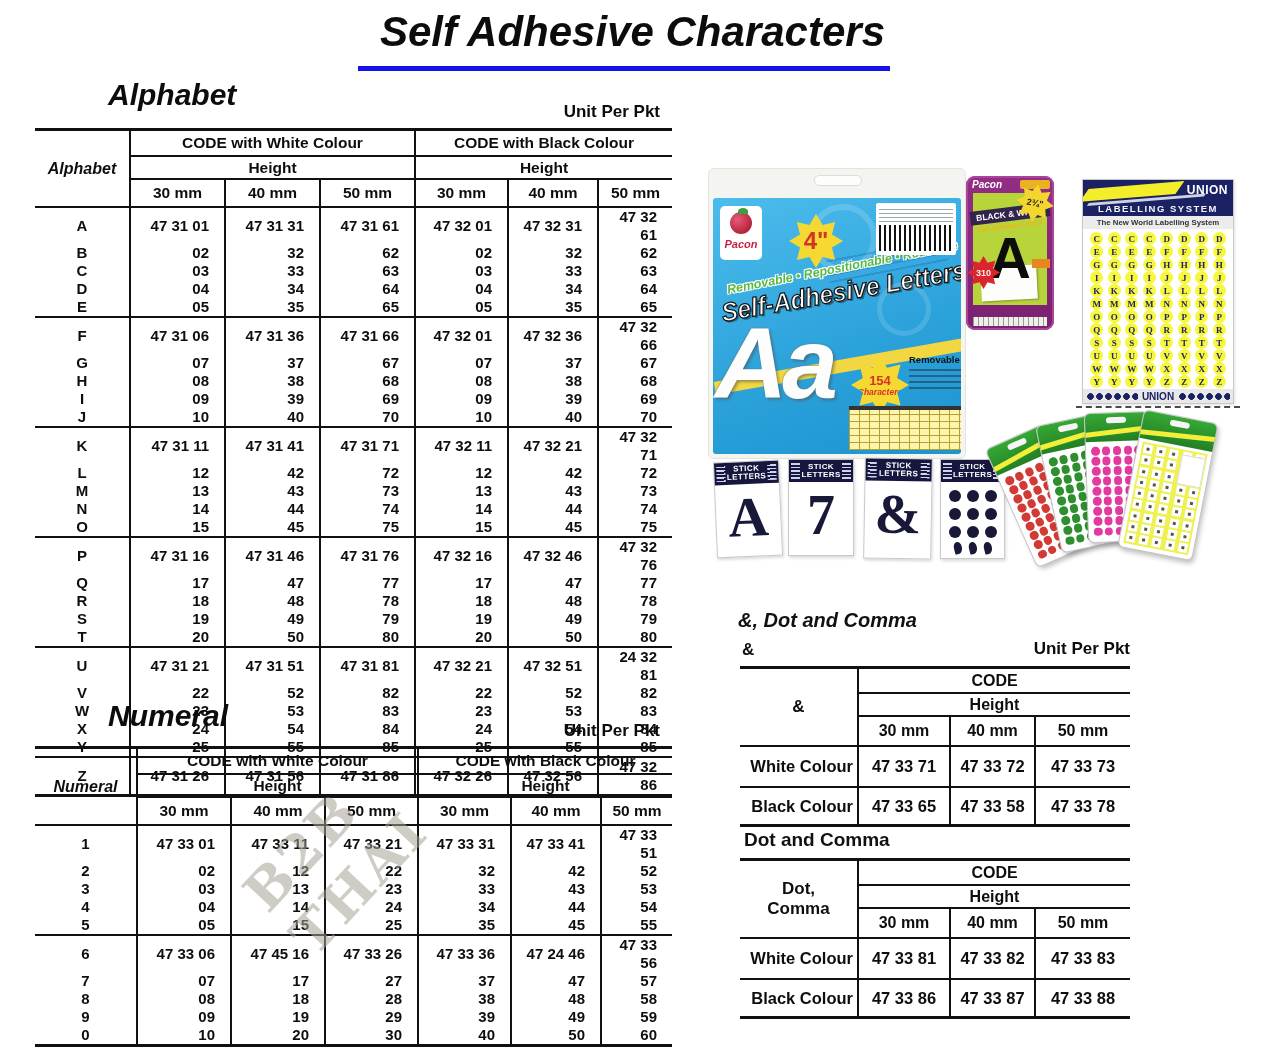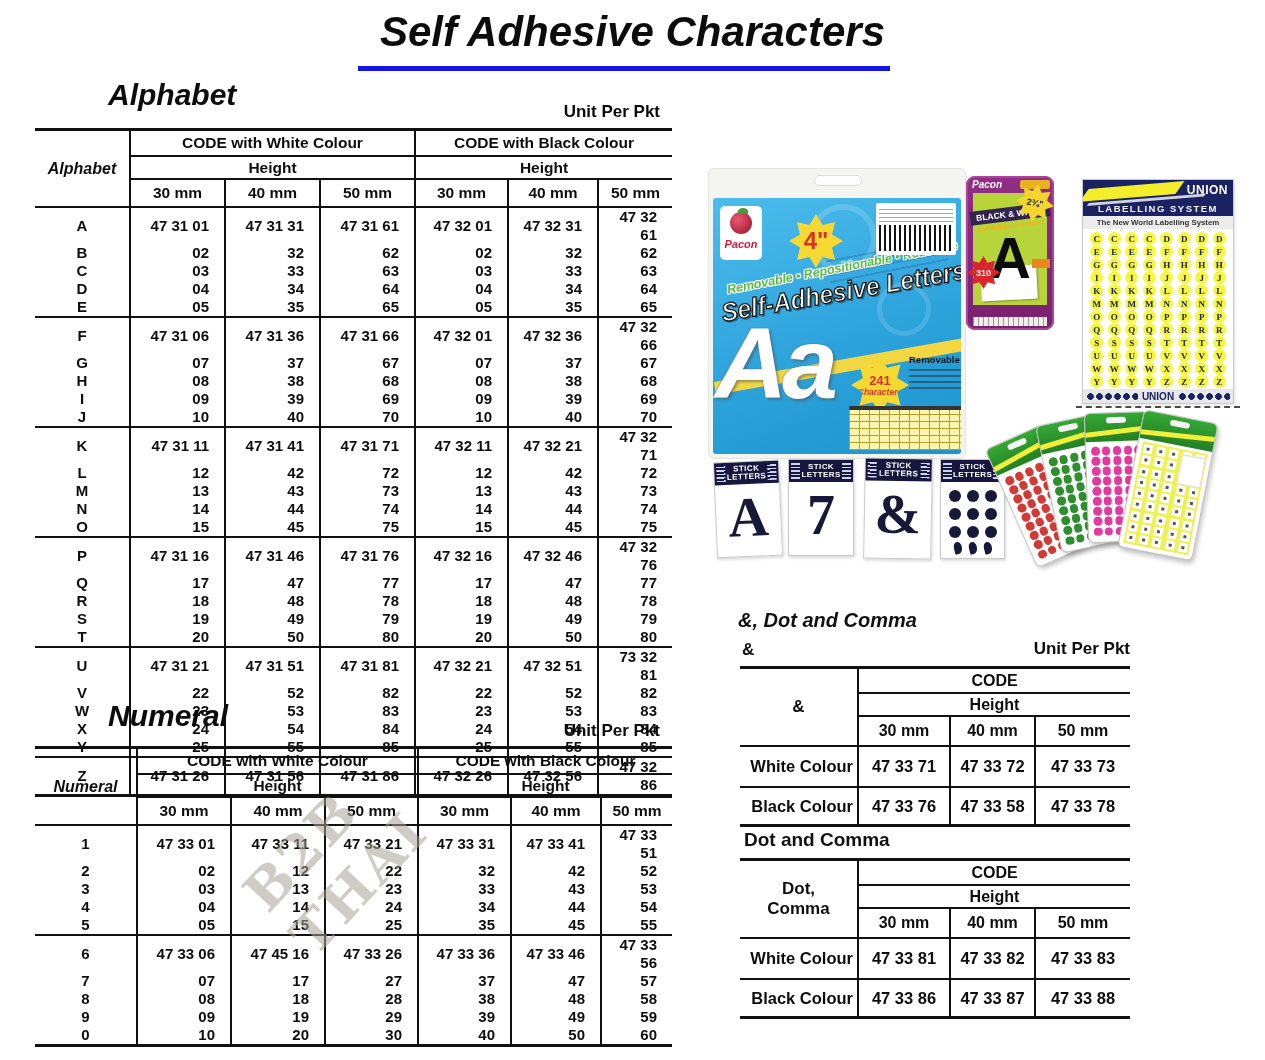--- a/index.html
+++ b/index.html
@@ -399,21 +399,21 @@
             <td class="code vl">50</td>
             <td class="code vl">80</td>
           </tr>
           <tr class="g-first">
             <td class="letter">U</td>
             <td class="code vl">47 31 21</td>
             <td class="code vl">47 31 51</td>
             <td class="code vl">47 31 81</td>
             <td class="code vl">47 32 21</td>
             <td class="code vl">47 32 51</td>
-            <td class="code vl">73 32 81</td>
+            <td class="code vl">24 32 81</td>
           </tr>
           <tr>
             <td class="letter">V</td>
             <td class="code vl">22</td>
             <td class="code vl">52</td>
             <td class="code vl">82</td>
             <td class="code vl">22</td>
             <td class="code vl">52</td>
             <td class="code vl">82</td>
           </tr>
@@ -532,21 +532,21 @@
             <td class="code vl">35</td>
             <td class="code vl">45</td>
             <td class="code vl">55</td>
           </tr>
           <tr class="g-first">
             <td class="letter">6</td>
             <td class="code vl">47 33 06</td>
             <td class="code vl">47 45 16</td>
             <td class="code vl">47 33 26</td>
             <td class="code vl">47 33 36</td>
-            <td class="code vl">47 33 46</td>
+            <td class="code vl">47 24 46</td>
             <td class="code vl">47 33 56</td>
           </tr>
           <tr>
             <td class="letter">7</td>
             <td class="code vl">07</td>
             <td class="code vl">17</td>
             <td class="code vl">27</td>
             <td class="code vl">37</td>
             <td class="code vl">47</td>
             <td class="code vl">57</td>
@@ -599,21 +599,21 @@
       <div class="barcode">
         <div class="bc-lines"></div>
         <div class="bc-bars"></div>
       </div>
       <div class="lp-scribble"></div>
       <div class="lp-tagline">Removable • Repositionable • Reusable</div>
       <div class="lp-ribbon"></div>
       <div class="lp-title">Self-Adhesive Letters</div>
       <div class="lp-aa">Aa</div>
       <div class="burst burst154">
-        <span class="c154">241</span>
+        <span class="c154">154</span>
         <span class="c154b">Characters</span>
       </div>
       <div class="lp-included">
         <span>Removable</span>
         <div class="inc-lines"></div>
       </div>
       <div class="lp-minitable"></div>
     </div>
   </div>
 
@@ -1214,21 +1214,21 @@
             <td class="sh vl">50 mm</td>
           </tr>
           <tr class="d1">
             <td class="row-lbl">White Colour</td>
             <td class="code2 vl">47 33 71</td>
             <td class="code2 vl">47 33 72</td>
             <td class="code2 vl">47 33 73</td>
           </tr>
           <tr class="d2">
             <td class="row-lbl">Black Colour</td>
-            <td class="code2 vl">47 33 76</td>
+            <td class="code2 vl">47 33 65</td>
             <td class="code2 vl">47 33 58</td>
             <td class="code2 vl">47 33 78</td>
           </tr>
         </tbody>
       </table>
     </div>
   <div class="dot-head">Dot and Comma</div>
   <div class="tbl-mount" style="left:740px;top:858px;" id="dotMount">
       <table class="code-table small">
         <colgroup>

